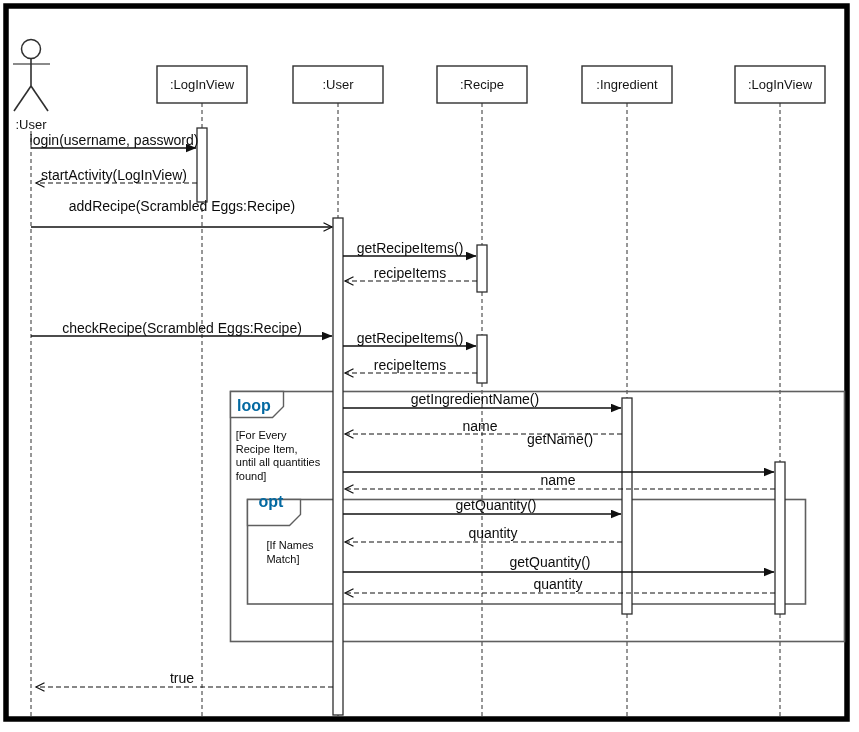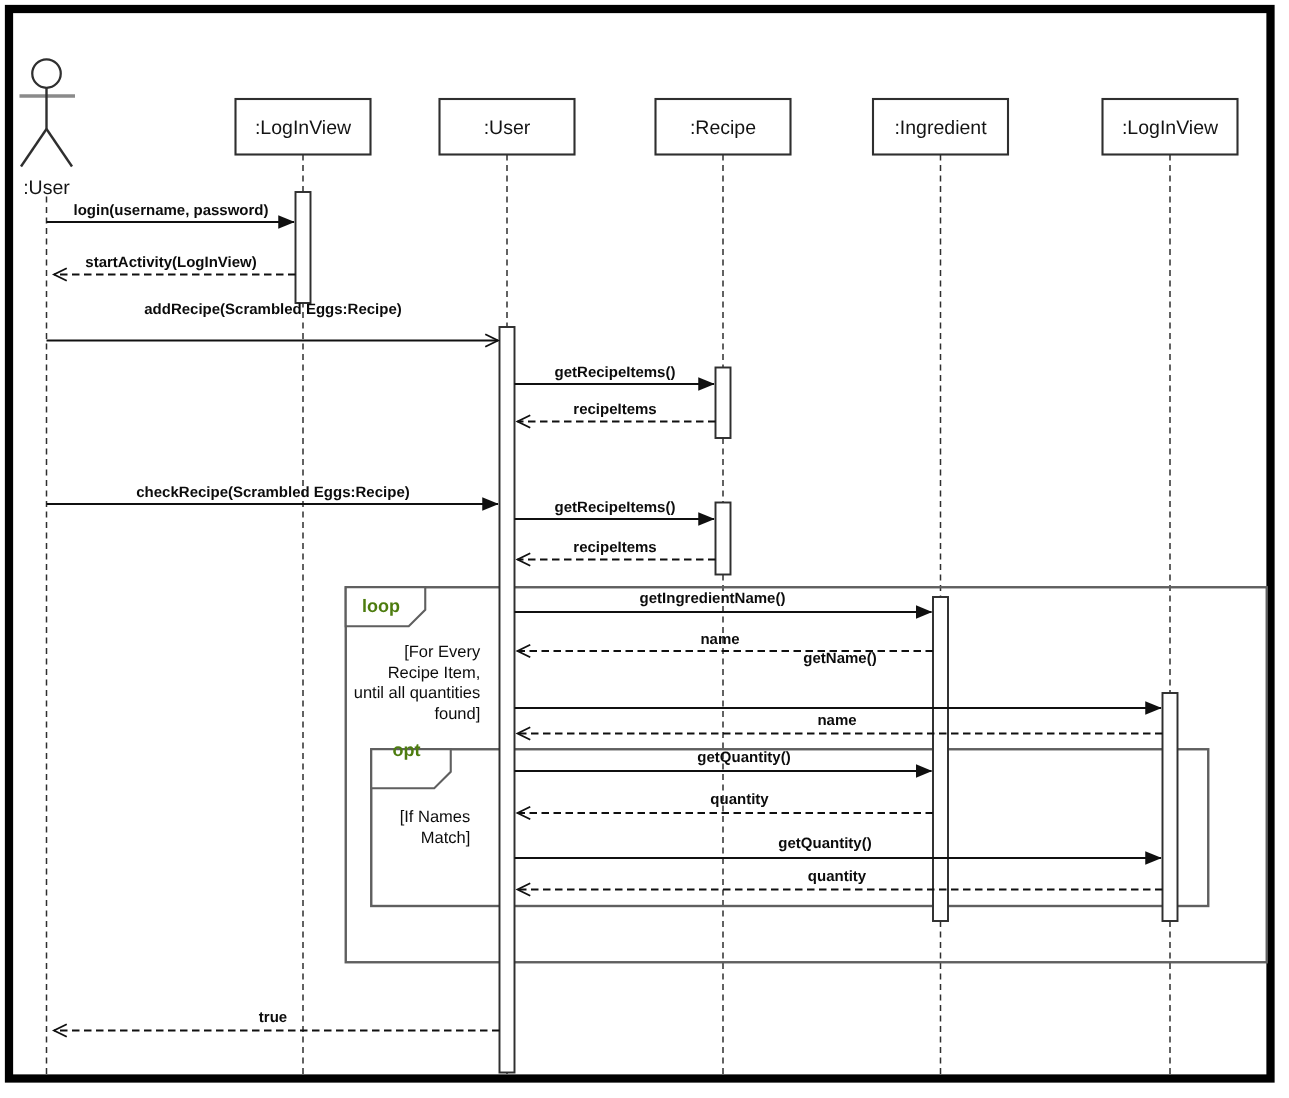--- a/index.html
+++ b/index.html
@@ -2,29 +2,29 @@
 <html><head>
 <meta charset="utf-8">
 <style>
   html,body{margin:0;padding:0;background:#ffffff;}
   .stage{
     position:relative;width:859px;height:732px;background:#ffffff;overflow:hidden;
     font-family:"Liberation Sans", sans-serif;color:#111;
   }
   .stage svg{position:absolute;left:0;top:0;}
   .lbl{position:absolute;transform:translateX(-50%);white-space:nowrap;
-       font-size:10px;color:#0c0c0c;line-height:13px;font-weight:bold;}
+       font-size:14px;color:#0c0c0c;line-height:13px;}
   .head-lbl{position:absolute;transform:translateX(-50%);white-space:nowrap;
        font-size:13px;color:#141414;line-height:15px;}
   .actor-lbl{position:absolute;transform:translateX(-50%);white-space:nowrap;
        font-size:13px;color:#141414;}
-  .frag-op{position:absolute;transform:translateX(-50%);font-size:12px;font-weight:700;
-       color:#4d7c0f;white-space:nowrap;}
+  .frag-op{position:absolute;transform:translateX(-50%);font-size:16px;font-weight:700;
+       color:#0369a1;white-space:nowrap;}
   .frag-guard{position:absolute;transform:translateX(-50%);font-size:11px;line-height:13.5px;
-       color:#0c0c0c;text-align:right;white-space:pre-line;}
+       color:#0c0c0c;text-align:left;white-space:pre-line;}
 </style>
 </head>
 <body>
 
 <div class="stage">
 
   <svg width="859" height="732" viewBox="0 0 859 732">
     <defs>
       <marker id="mFilled" markerWidth="12" markerHeight="10" refX="10.5" refY="4.5" orient="auto" markerUnits="userSpaceOnUse">
         <path d="M0,0 L11,4.5 L0,9 Z" fill="#101010"></path>

